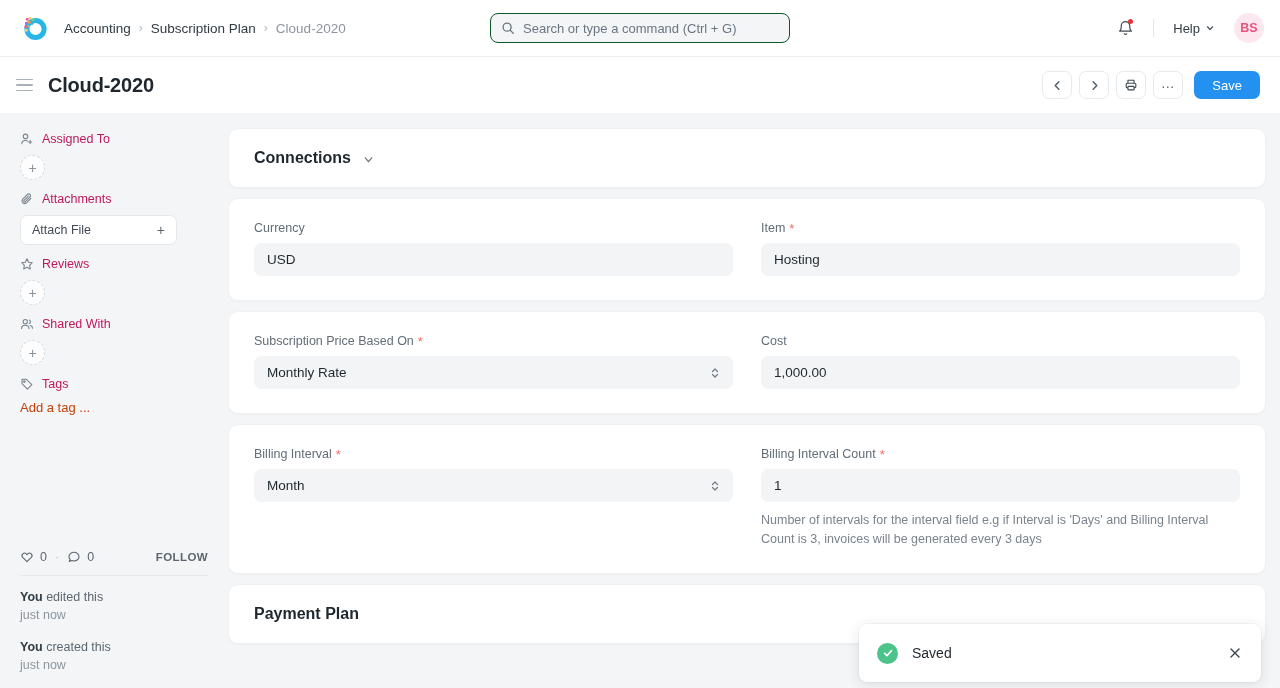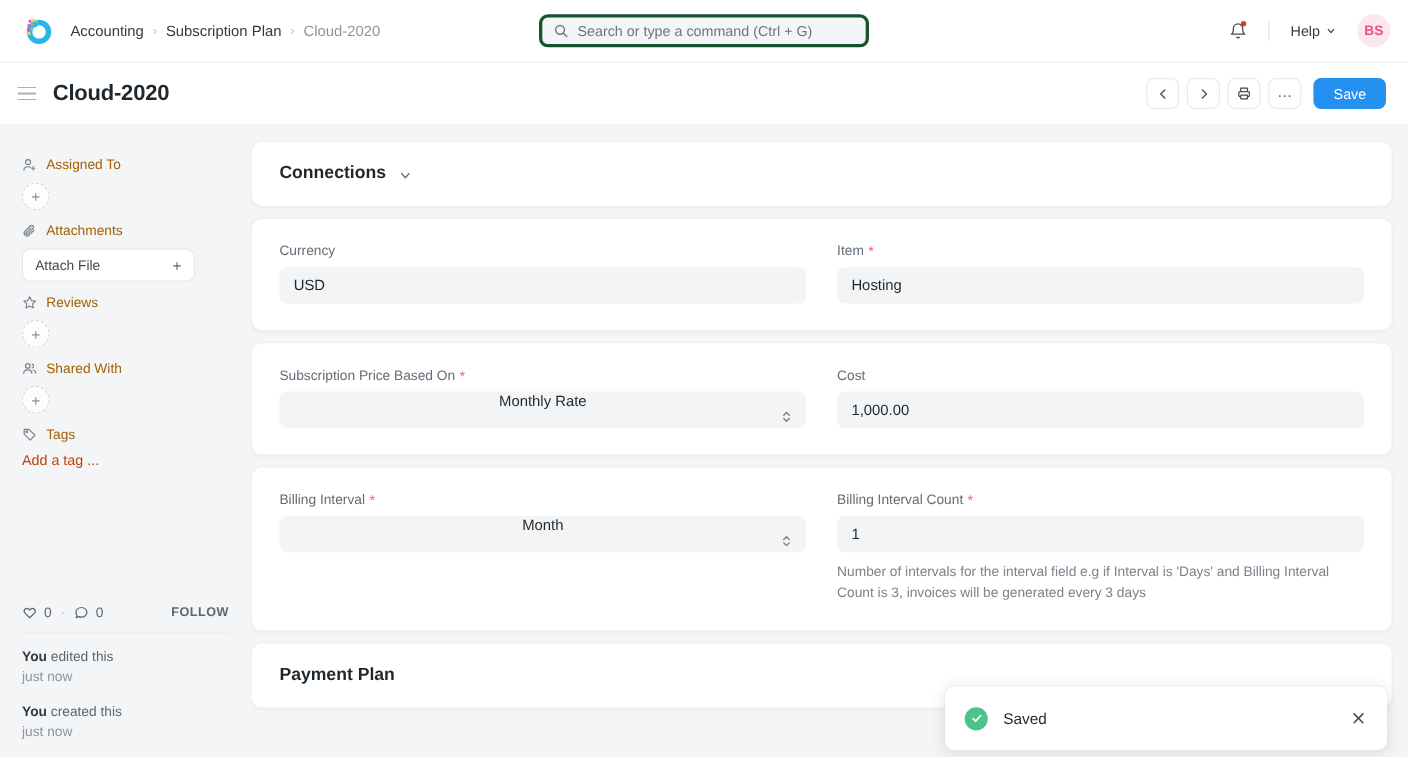--- a/index.html
+++ b/index.html
@@ -27,21 +27,21 @@
     padding: 3px 6px; border-radius: 5px; white-space: nowrap;
   }
   .crumb.muted { color: #8d95a0; font-weight: 400; }
   .crumb-sep {
     color: #b7bec6; font-size: 12px; margin: 0 2px;
     display: inline-block;
   }
   .search-wrap {
     position: absolute; left: 50%; transform: translateX(-50%);
     width: 300px; height: 30px;
-    background: #f4f5f6; border: 3px solid #14532d;
+    background: #f4f5f6; border: 1px solid #14532d;
     border-radius: 8px;
     display: flex; align-items: center; padding: 0 10px;
   }
   .search-wrap input {
     border: none; outline: none; background: transparent;
     font-size: 13px; color: #525c66; margin-left: 8px;
     width: 100%; font-family: "Liberation Sans", sans-serif;
   }
   .search-wrap input::placeholder { color: #6b7682; }
   .nav-right {
@@ -115,23 +115,22 @@
   
   .sidebar {
     width: 228px; flex: 0 0 228px;
     background: #f4f5f6;
     padding: 18px 20px 0 20px;
     position: relative;
   }
   .sb-section { margin-bottom: 12px; }
   .sb-head {
     display: flex; align-items: flex-start; gap: 8px;
-    font-size: 12.5px; color: #a16207; font-weight: 400;
+    font-size: 12.5px; color: #be185d; font-weight: 400;
     margin-bottom: 9px;
-    margin-top: 11px;
   }
   .sb-head svg { flex: 0 0 auto; }
   .plus-circle {
     width: 25px; height: 25px; border-radius: 50%;
     border: 1px dashed #d5d9dd; background: #fdfdfd;
     display: flex; align-items: center; justify-content: center;
     color: #8a929b; font-size: 14px; cursor: pointer; line-height: 1;
   }
   .attach-btn {
     width: 157px; height: 30px;
@@ -184,21 +183,21 @@
     font-size: 12.5px; color: #626d77; margin-bottom: 8px;
     display: flex; align-items: center; gap: 4px;
   }
   .req { color: #f06b6b; font-size: 13px; line-height: 1; }
   .input-box {
     height: 33px; background: #f3f4f5; border: 1px solid #f3f4f5;
     border-radius: 7px; display: flex; align-items: center;
     padding: 0 12px; font-size: 13.5px; color: #1f272e;
     cursor: text; position: relative;
   }
-  .input-box.select { cursor: pointer; flex-direction: column; }
+  .input-box.select { cursor: pointer; }
   .select-caret {
     margin-left: auto; display: flex; flex-direction: column;
     align-items: center; gap: 1px; color: #6f7a84;
   }
   .field-help {
     font-size: 12.5px; color: #7b838d; line-height: 1.5; margin-top: 9px;
   }
   .card.payment { padding: 20px 25px; }
 
   

